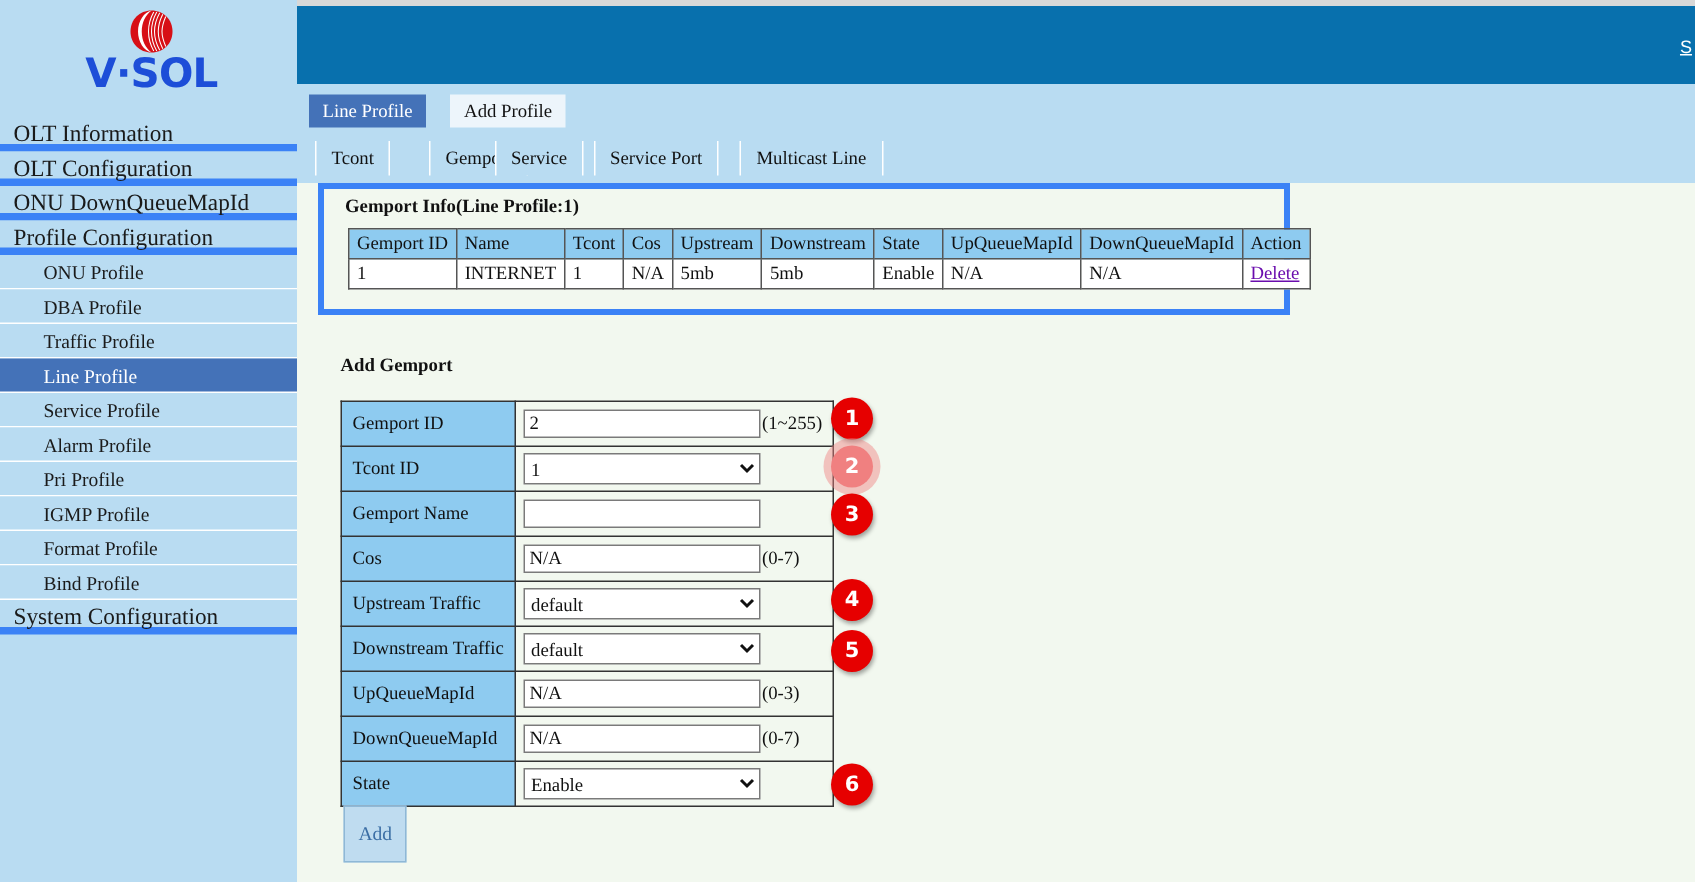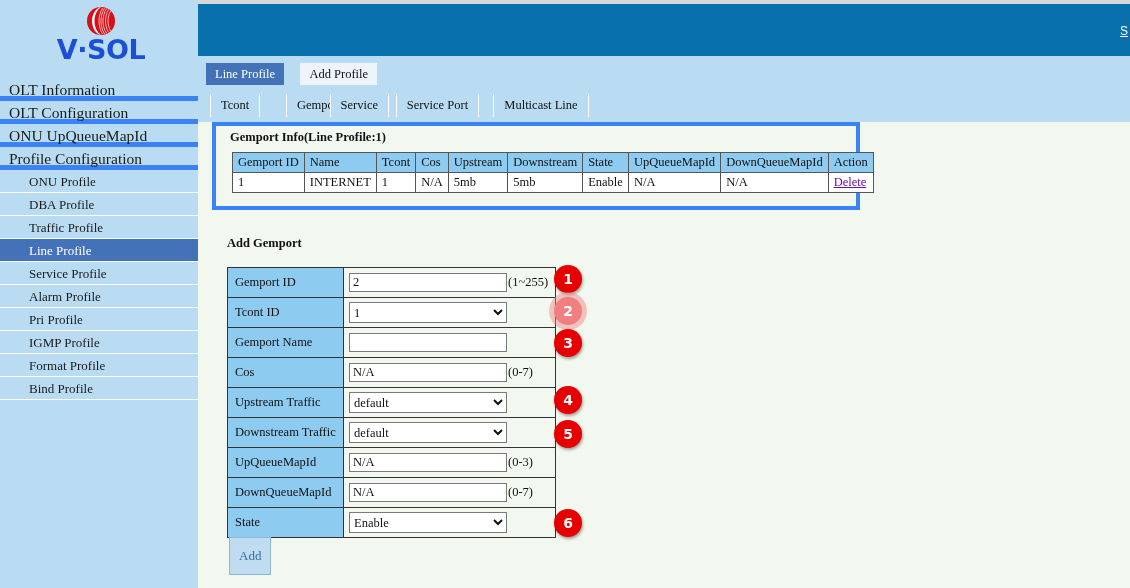--- a/index.html
+++ b/index.html
@@ -341,34 +341,37 @@
         <path d="M45 7 C41 15 39 22 39 30 C39 38 41 45 45 53"></path>
         <path d="M49 10 C46 17 44 23 44 30 C44 37 46 43 49 50"></path>
       </g>
     </svg>
     <div class="logo-text">V·SOL</div>
   </div>
 
   <div id="nav-top-list">
       <div class="nav-top">OLT Information</div>
       <div class="nav-top">OLT Configuration</div>
-      <div class="nav-top">ONU UpQueueMapId</div>
+      <div class="nav-top">ONU DownQueueMapId</div>
       <div class="nav-top">Profile Configuration</div>
     </div>
   <div id="nav-sub-list">
       <div class="nav-sub">ONU Profile</div>
       <div class="nav-sub">DBA Profile</div>
       <div class="nav-sub">Traffic Profile</div>
       <div class="nav-sub active">Line Profile</div>
       <div class="nav-sub">Service Profile</div>
       <div class="nav-sub">Alarm Profile</div>
       <div class="nav-sub">Pri Profile</div>
       <div class="nav-sub">IGMP Profile</div>
       <div class="nav-sub">Format Profile</div>
       <div class="nav-sub">Bind Profile</div>
+    </div>
+  <div id="nav-bottom-list">
+      <div class="nav-top">System Configuration</div>
     </div>
 </div>
 
 <div id="header-strip"></div>
 <div id="header">
   <a id="header-link">S</a>
 </div>
 
 <div id="tabbar1">
     <div class="tab1 active" style="left: 8px;">Line Profile</div>

